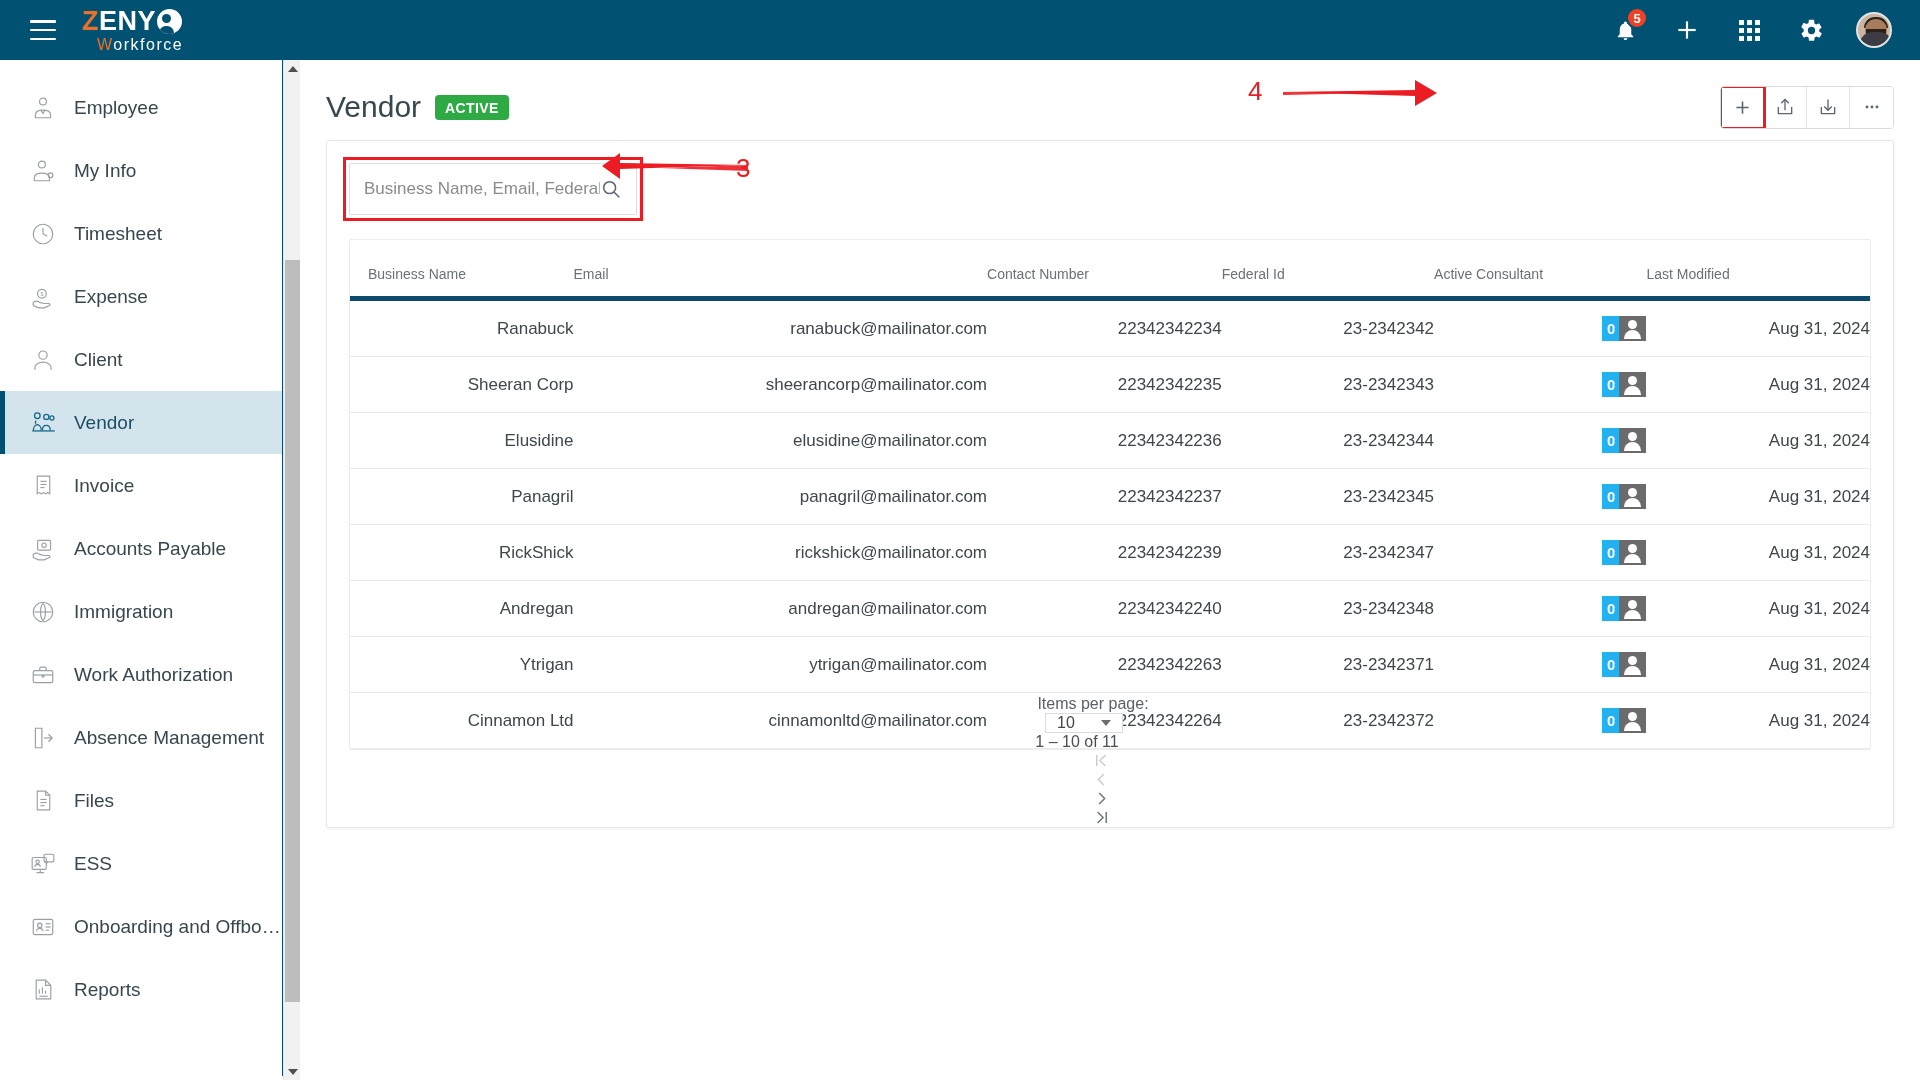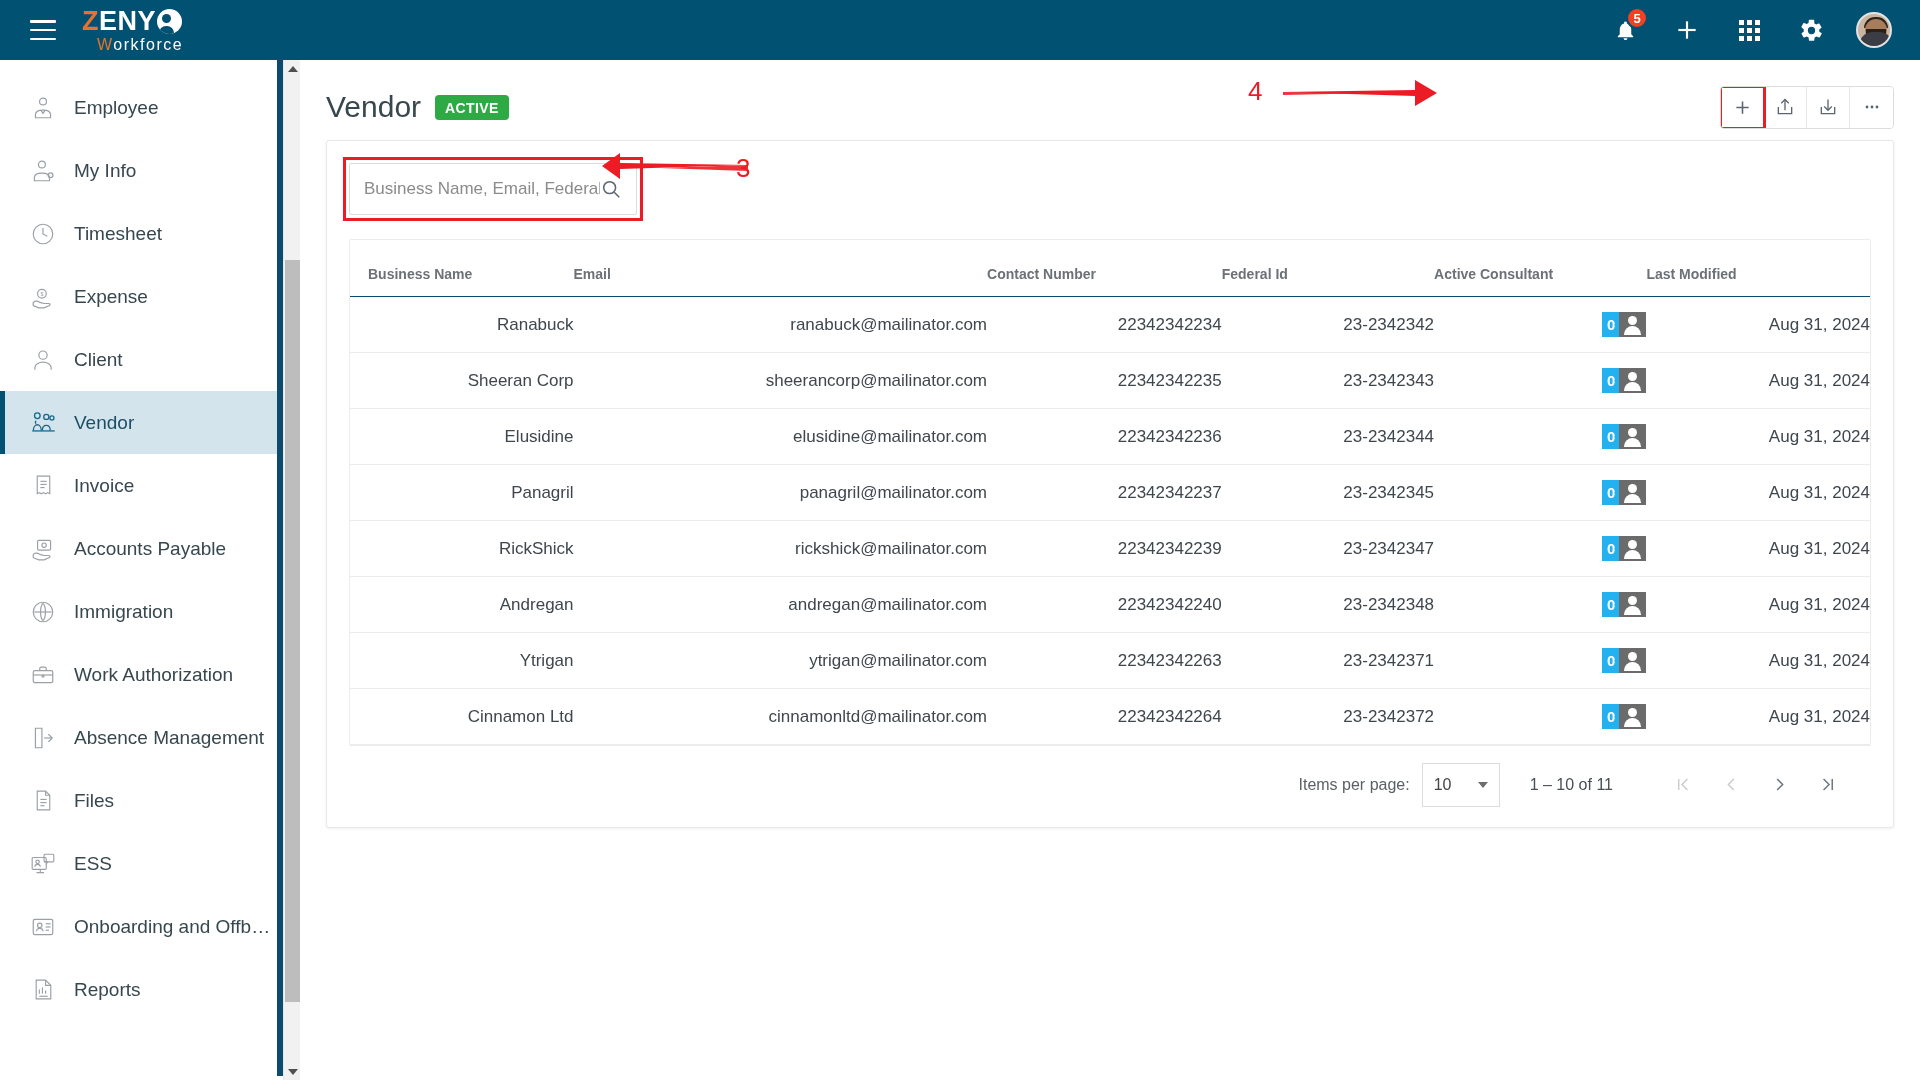--- a/index.html
+++ b/index.html
@@ -65,21 +65,21 @@
     overflow: hidden; position: relative; cursor: pointer;
   }
   .avatar .face { position: absolute; width: 22px; height: 22px; border-radius: 50%; background: #a87d5e; left: 7px; top: 5px; }
   .avatar .hair { position: absolute; width: 24px; height: 11px; border-radius: 12px 12px 0 0; background: #2b2118; left: 6px; top: 3px; }
   .avatar .beard { position: absolute; width: 20px; height: 14px; border-radius: 0 0 11px 11px; background: #2b2118; left: 8px; top: 15px; }
   .avatar .body { position: absolute; width: 34px; height: 14px; border-radius: 14px 14px 0 0; background: #3c3c44; left: 1px; bottom: 0; }
 
   
   .sidebar {
     position: absolute; top: 60px; left: 0; width: 283px; height: 1016px;
-    background: #ffffff; border-right: 6px solid #0c4a6e;
+    background: #ffffff; border-right: 1px solid #0c4a6e;
     overflow: hidden;
   }
   .side-list { padding-top: 16px; }
   .side-item {
     height: 63px; display: flex; align-items: center;
     padding-left: 28px; cursor: pointer; position: relative;
     color: #37474f; font-size: 19px;
   }
   .side-item.active {
     background: #d4e4ec; border-left: 5px solid #015172; padding-left: 23px;
@@ -159,22 +159,22 @@
   .search-box input::placeholder { color: #8b8b8b; }
   .search-highlight {
     position: absolute; left: -6px; top: -6px; width: 300px; height: 64px;
     border: 3px solid #ec1c24; pointer-events: none;
   }
 
   
   .tbl-wrap { margin-top: 24px; border: 1px solid #ececec; border-radius: 2px; }
   table { width: 100%; border-collapse: collapse; table-layout: fixed; }
   thead th {
-    text-align: left; font-size: 14px; font-weight: bold; color: #6b7177;
-    padding: 26px 0 14px 0; border-bottom: 1px solid #0c4a6e;
+    text-align: left; font-size: 14px; font-weight: normal; color: #6b7177;
+    padding: 26px 0 14px 0; border-bottom: 5px solid #0c4a6e;
   }
   tbody td {
     font-size: 17px; color: #3e474d; padding: 15px 0; border-bottom: 1px solid #ececec; text-align: right;
   }
   tbody tr:last-child td { border-bottom: none; margin-top: 28px; }
   .c-name { width: 200px; padding-left: 18px !important; }
   .c-email { width: 370px; }
   .c-phone { width: 210px; }
   .c-fed { width: 190px; }
   .c-ac { width: 190px; }
@@ -202,20 +202,21 @@
     position: absolute; left: -5px; top: 9px; width: 0; height: 0;
     border-top: 4px solid transparent; border-bottom: 4px solid transparent;
     border-right: 5px solid #23b2ef;
   }
 
   
   .paginator {
     display: flex; align-items: center; justify-content: flex-end;
     height: 78px; padding-right: 22px; gap: 0;
     border-top: 1px solid #ececec;
+    flex-direction: column;
   }
   .pg-label { font-size: 16px; color: #5b6068; margin-right: 12px; }
   .pg-select {
     width: 78px; height: 44px; border: 1px solid #dcdcdc; background: #fff;
     display: flex; align-items: center; justify-content: space-between;
     padding: 0 11px; font-size: 16px; color: #444; cursor: pointer; margin-right: 30px;
   }
   .pg-caret { width: 0; height: 0; border-left: 5px solid transparent; border-right: 5px solid transparent; border-top: 6px solid #6e6e6e; }
   .pg-range { font-size: 16px; color: #4a4f55; margin-right: 44px; }
   .pg-btn {

